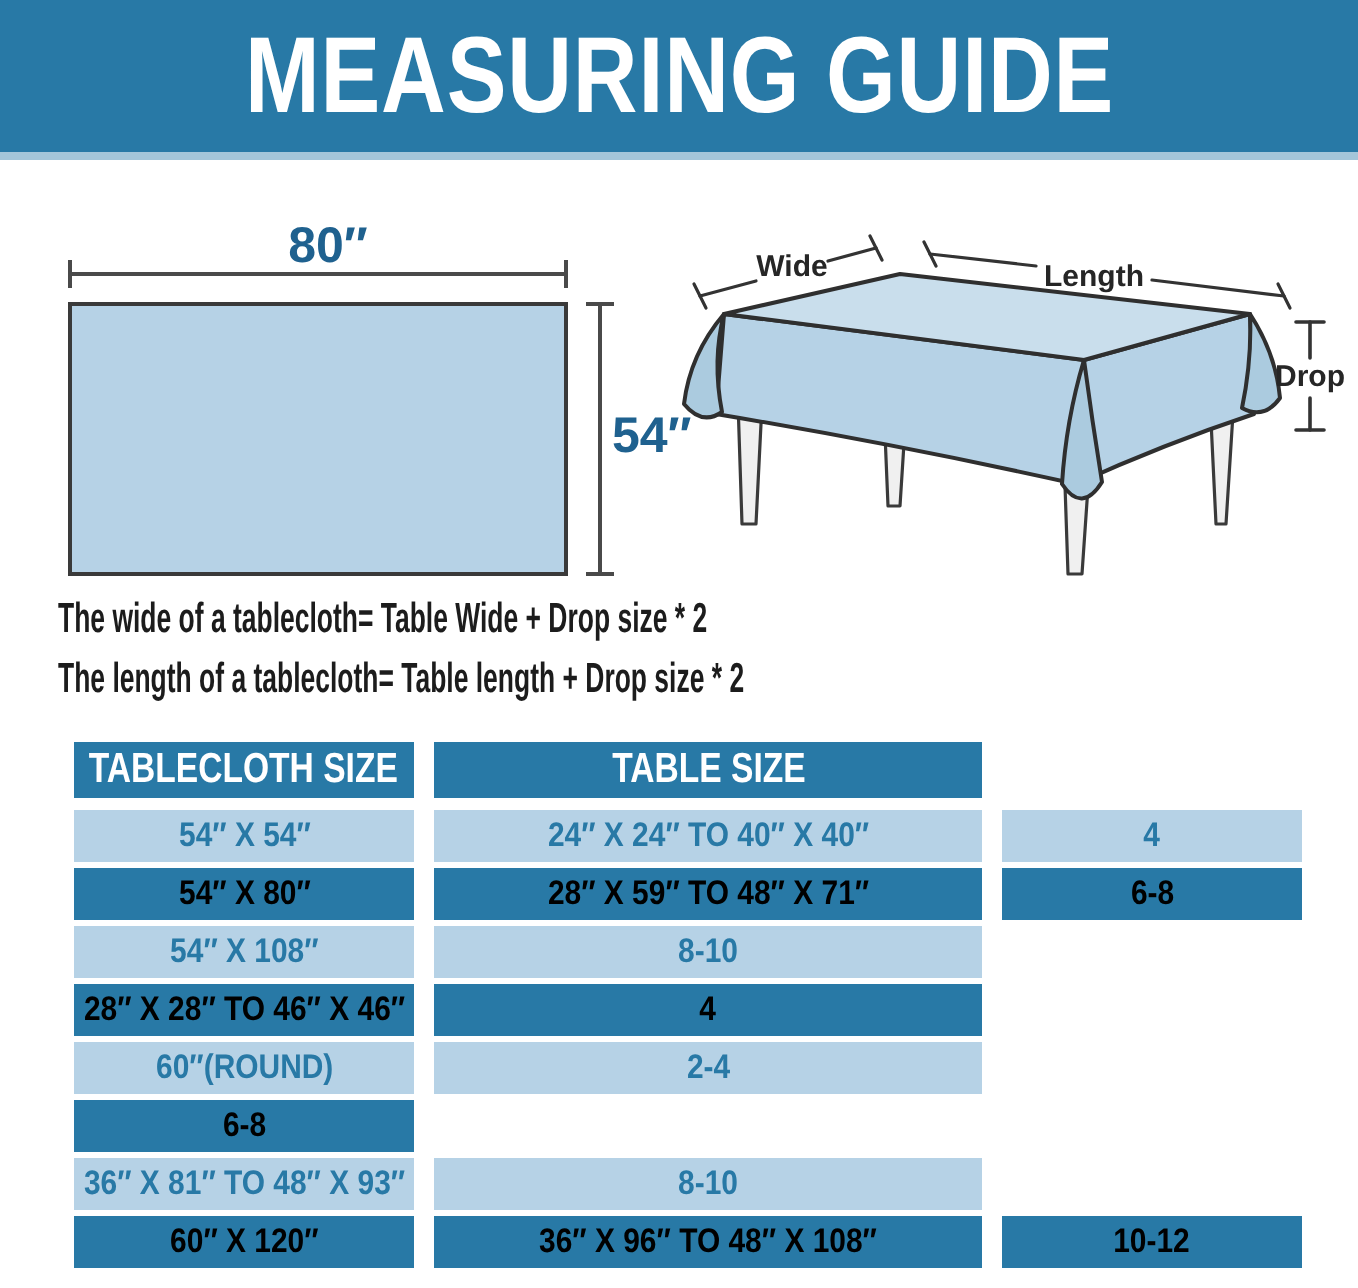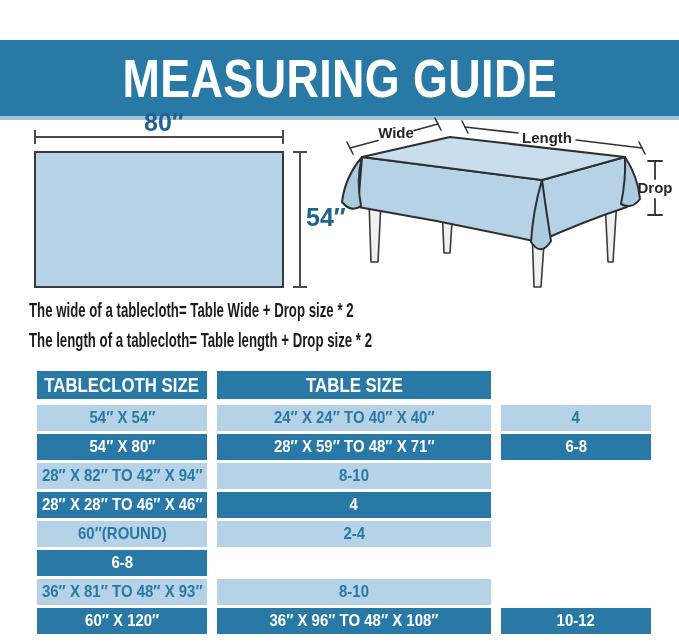--- a/index.html
+++ b/index.html
@@ -11,21 +11,21 @@
     --line:#3A3A3A;
   }
   html,body{margin:0;padding:0;background:#fff;}
   .page{
     position:relative;width:679px;height:644px;background:#fff;overflow:hidden;
     font-family:"Liberation Sans", sans-serif;
   }
   .header{
     position:absolute;top:0;left:0;width:679px;height:76px;
     background:var(--teal);border-bottom:4px solid var(--band-underline);
-    display:flex;align-items:center;justify-content:center;margin-top:40px;
+    display:flex;align-items:center;justify-content:center;
   }
   .title{
     color:#fff;font-weight:bold;font-size:54px;line-height:1;
     transform:scaleX(0.83);white-space:nowrap;letter-spacing:0.5px;
   }
   .diagram-svg{position:absolute;top:95px;left:0;}
   .formula{
     position:absolute;left:29px;color:var(--text-dark);font-weight:bold;
     font-size:21px;line-height:1;transform:scaleX(0.63);transform-origin:left center;
     white-space:nowrap;
@@ -36,21 +36,21 @@
   .thead,.trow{display:grid;grid-template-columns:170px 274px 150px;column-gap:10px;}
   .th{
     height:28px;background:var(--teal);color:#fff;display:flex;align-items:center;
     justify-content:center;font-weight:bold;font-size:21px;
   }
   .th span{transform:scaleX(0.8);white-space:nowrap;}
   .tbody{margin-top:6px;display:flex;flex-direction:column;gap:3px;}
   .trow{height:26px;}
   .tcell{display:flex;align-items:center;justify-content:center;font-weight:bold;font-size:17px;}
   .trow.light .tcell{background:var(--light);color:var(--teal);}
-  .trow.dark .tcell{background:var(--teal);color:#ffffff;}
+  .trow.dark .tcell{background:var(--teal);color:#000000;}
   .tcell span{transform:scaleX(0.88);white-space:nowrap;}
 </style>
 </head>
 <body>
 
 <div class="page">
 
   <div class="header">
     <div class="title">MEASURING GUIDE</div>
   </div>
@@ -145,21 +145,21 @@
           </div>
           <div class="tcell">
             <span>28″ X 59″ TO 48″ X 71″</span>
           </div>
           <div class="tcell">
             <span>6-8</span>
           </div>
         </div>
         <div class="trow light">
           <div class="tcell">
-            <span>28″ X 82″ TO 42″ X 94″</span>
+            <span>54″ X 108″</span>
           </div>
           <div class="tcell">
             <span>8-10</span>
           </div>
         </div>
         <div class="trow dark">
           <div class="tcell">
             <span>28″ X 28″ TO 46″ X 46″</span>
           </div>
           <div class="tcell">

